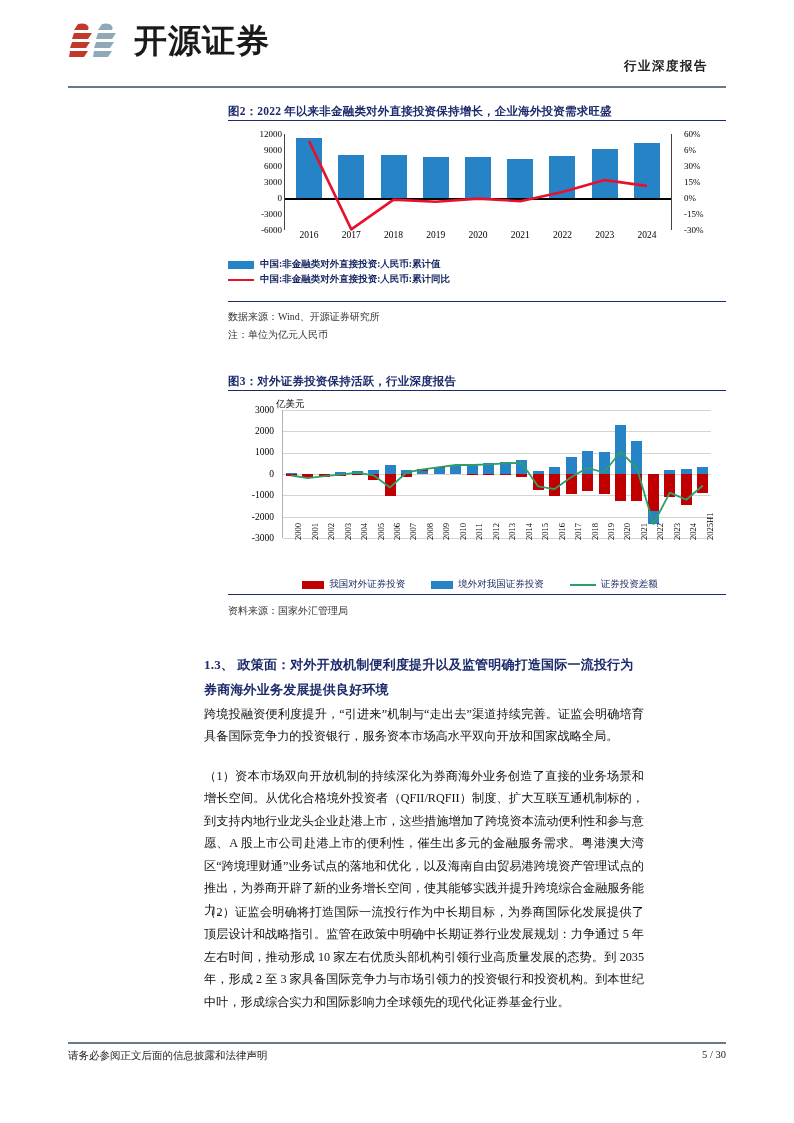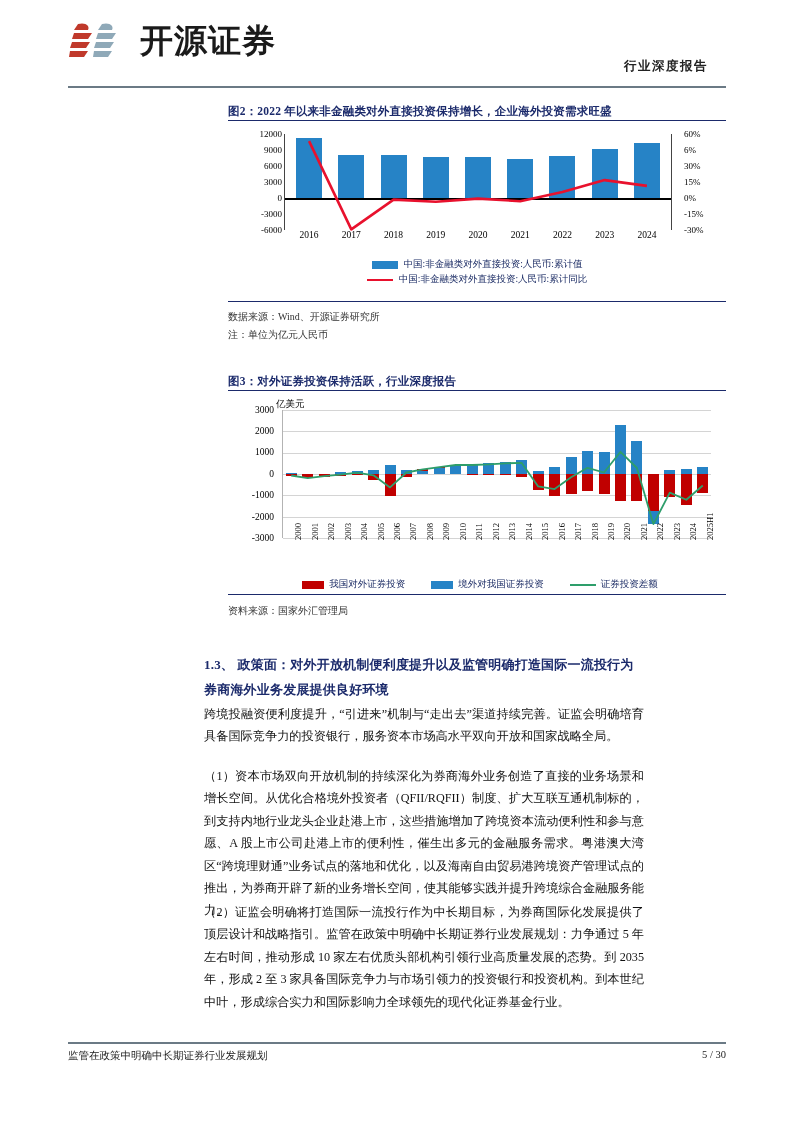--- a/index.html
+++ b/index.html
@@ -27,21 +27,21 @@
     position: absolute;
     left: 0; top: 0;
     width: 794px;
     height: 90px;
   }
   .logo-wrap {
     position: absolute;
     left: 68px; top: 18px;
     display: flex;
     align-items: center;
-    gap: 16px;
+    gap: 10px;
     text-align: right;
   }
   .logo-mark {
     position: relative;
     width: 56px;
     height: 46px;
   }
   .logo-mark svg { display:block; }
   .logo-text {
     font-family: "Liberation Sans", "DejaVu Sans", sans-serif;
@@ -133,25 +133,25 @@
     line-height: 13px;
   }
   .c2-legend {
     position: absolute;
     left: 228px; top: 256px;
     width: 498px;
   }
   .lg-row {
     display: flex;
     align-items: center;
-    justify-content: center;
     gap: 6px;
     margin: 2px 0;
     font-size: 9.5px;
     color: #12235e;
+    font-weight: bold;
   }
   .lg-swatch-bar { width: 26px; height: 8px; background: #2683c6; display:inline-block; }
   .lg-swatch-line { width: 26px; height: 0; border-top: 2.5px solid #e8112d; display:inline-block; }
   .lg-swatch-line-green { width: 26px; height: 0; border-top: 2px solid #2e9e6b; display:inline-block; }
   .lg-swatch-red { width: 22px; height: 8px; background: #c00000; display:inline-block; }
   .lg-swatch-blue { width: 22px; height: 8px; background: #2683c6; display:inline-block; }
 
   
   #chart3 {
     position: absolute;
@@ -486,16 +486,16 @@
   </div>
 
   <div class="src-line" style="left:228px; top:604px;">资料来源：国家外汇管理局</div>
 
   <div class="sec-head">1.3、 政策面：对外开放机制便利度提升以及监管明确打造国际一流投行为券商海外业务发展提供良好环境</div>
   <div class="para" id="para1">跨境投融资便利度提升，“引进来”机制与“走出去”渠道持续完善。证监会明确培育具备国际竞争力的投资银行，服务资本市场高水平双向开放和国家战略全局。</div>
   <div class="para" id="para2">（1）资本市场双向开放机制的持续深化为券商海外业务创造了直接的业务场景和增长空间。从优化合格境外投资者（QFII/RQFII）制度、扩大互联互通机制标的，到支持内地行业龙头企业赴港上市，这些措施增加了跨境资本流动便利性和参与意愿、A 股上市公司赴港上市的便利性，催生出多元的金融服务需求。粤港澳大湾区“跨境理财通”业务试点的落地和优化，以及海南自由贸易港跨境资产管理试点的推出，为券商开辟了新的业务增长空间，使其能够实践并提升跨境综合金融服务能力。</div>
   <div class="para" id="para3">（2）证监会明确将打造国际一流投行作为中长期目标，为券商国际化发展提供了顶层设计和战略指引。监管在政策中明确中长期证券行业发展规划：力争通过 5 年左右时间，推动形成 10 家左右优质头部机构引领行业高质量发展的态势。到 2035 年，形成 2 至 3 家具备国际竞争力与市场引领力的投资银行和投资机构。到本世纪中叶，形成综合实力和国际影响力全球领先的现代化证券基金行业。</div>
 
   <div class="footer-rule"></div>
-  <div class="footer-left">监管在政策中明确中长期证券行业发展规划</div>
+  <div class="footer-left">请务必参阅正文后面的信息披露和法律声明</div>
   <div class="footer-right">5 / 30</div>
 
 </div>
 
 </body></html>

